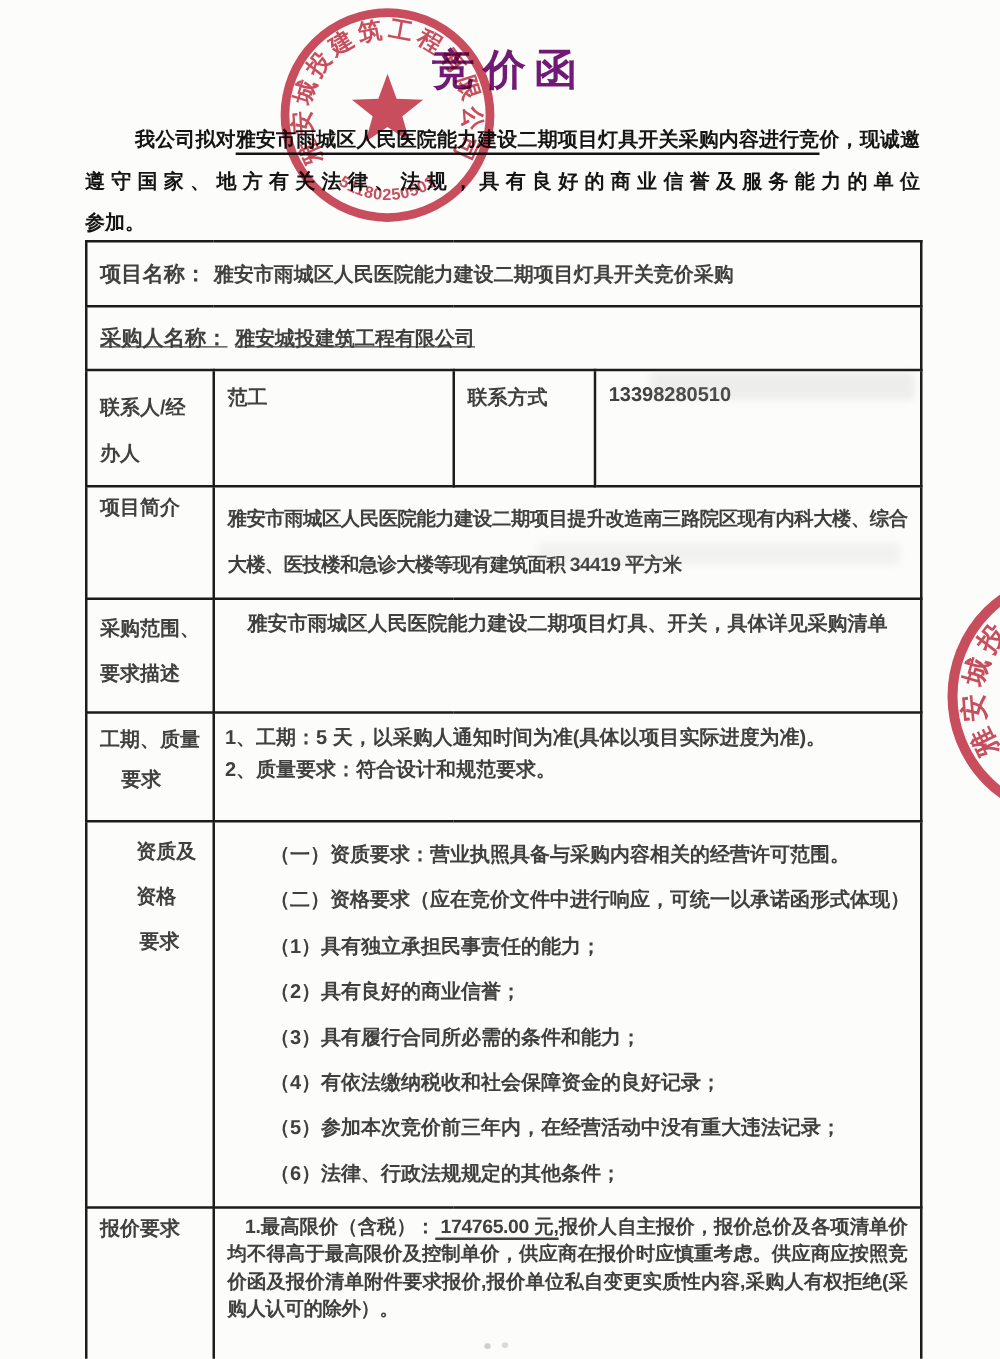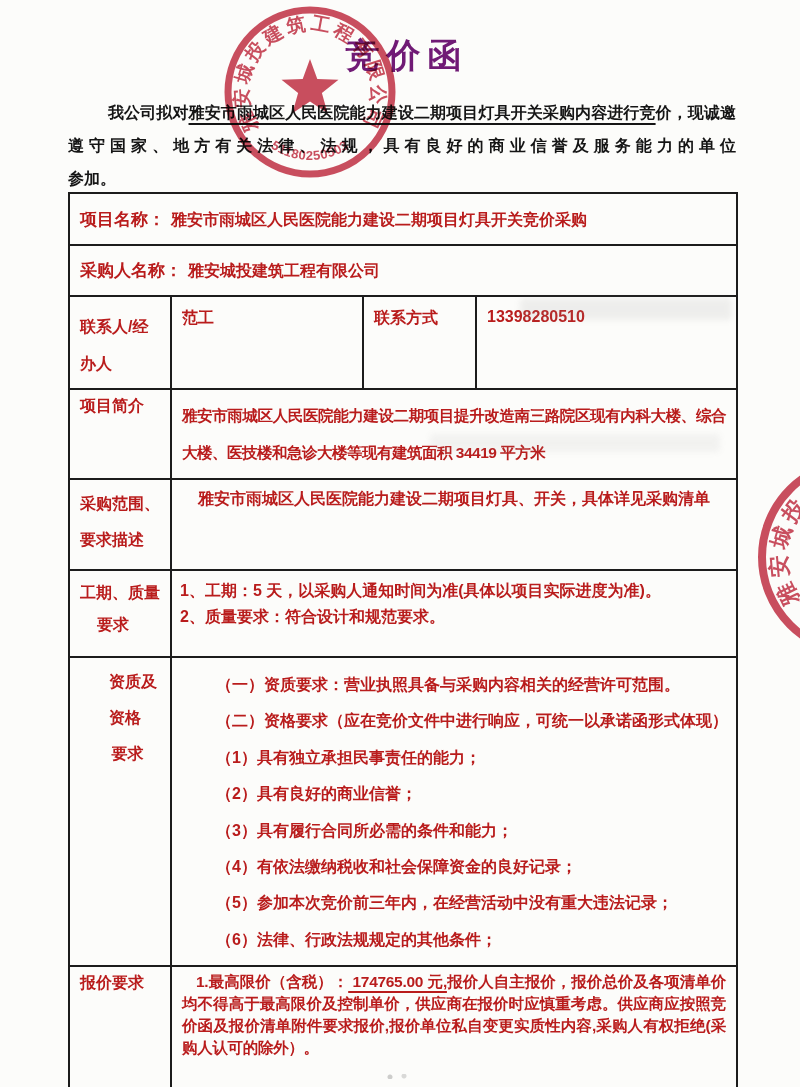--- a/index.html
+++ b/index.html
@@ -26,29 +26,29 @@
     text-decoration:underline;text-underline-offset:5px;
     text-decoration-thickness:1.5px;
   }
   
   table.doc{
     position:absolute;left:68px;top:192px;width:668px;
     border-collapse:collapse;table-layout:fixed;
   }
   table.doc td{
     border:2px solid #1c1c1c;vertical-align:top;
-    padding:6px 10px;font-size:16px;font-weight:600;color:#b91c1c;
+    padding:6px 10px;font-size:16px;font-weight:600;color:#404040;
     overflow:hidden;
   }
   .lbl{font-weight:700;font-size:17px;}
   td.labelcell{font-weight:700;font-size:17px;padding-left:9px;}
   td.vmid{vertical-align:middle;}
   .l2 div{line-height:36px;}
   .l2 .c2{text-align:center;padding-right:14px;}
-  tr.r1 td{height:38px;}  tr.r2 td{height:37px;}
+  tr.r1 td{height:38px;}  tr.r2 td{height:37px;text-decoration:underline;}
   tr.r3 td{height:73px;}  tr.r4 td{height:74px;}
   tr.r5 td{height:74px;}  tr.r6 td{height:72px;}
   tr.r7 td{height:295px;padding-left:39px;} tr.r8 td{height:48px;}
   tr.r9 td{height:160px;}
   tr.r1 td,tr.r2 td{vertical-align:middle;}
   .inlineval{margin-left:6px;}
   tr.r3 td{padding-top:11px;}
   tr.r3 .l2 div{line-height:37px;}
   .justtxt{text-align:justify;}
   tr.r4 .content{line-height:37px;font-size:15.5px;letter-spacing:-0.5px;padding:7px 10px;}

